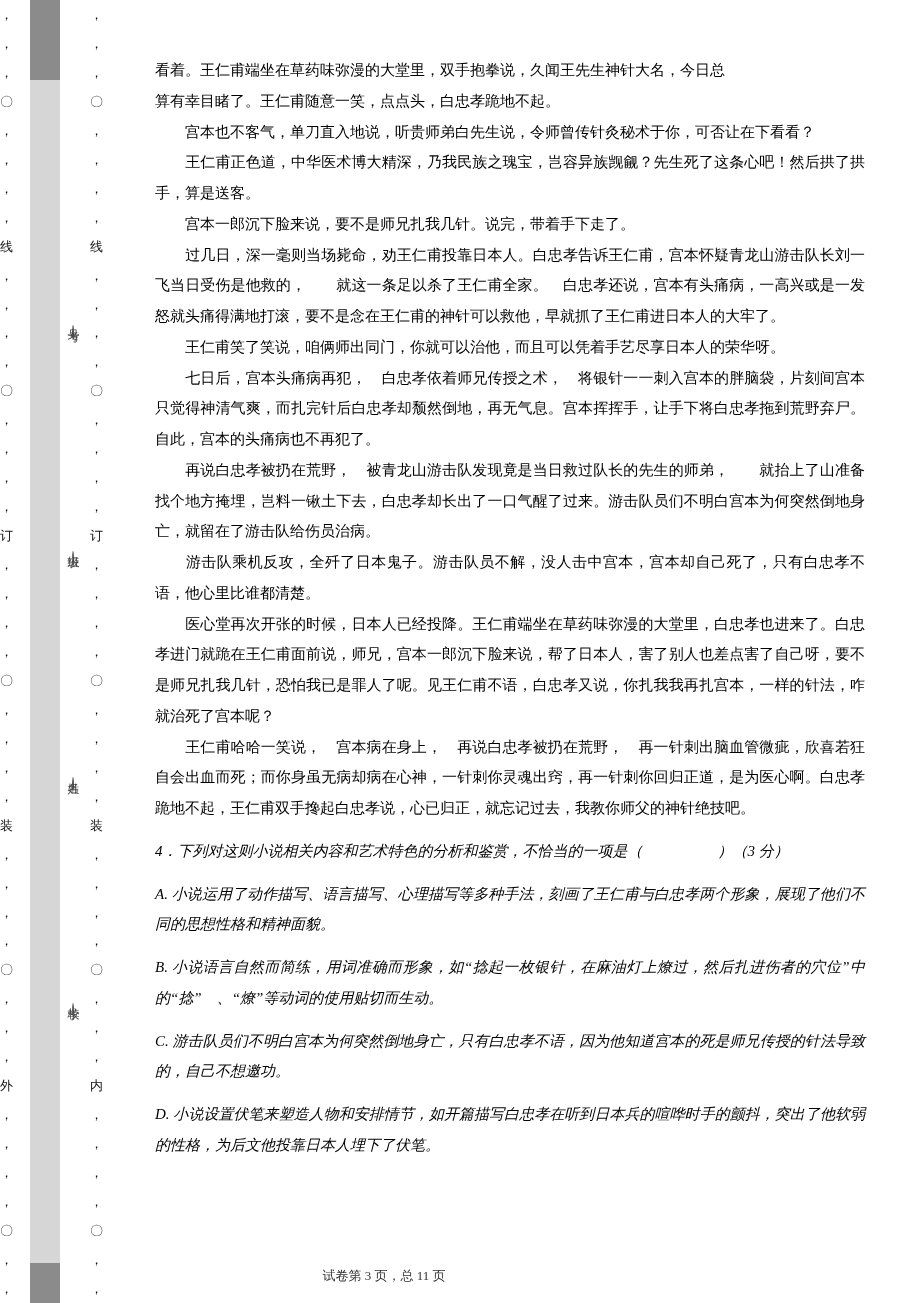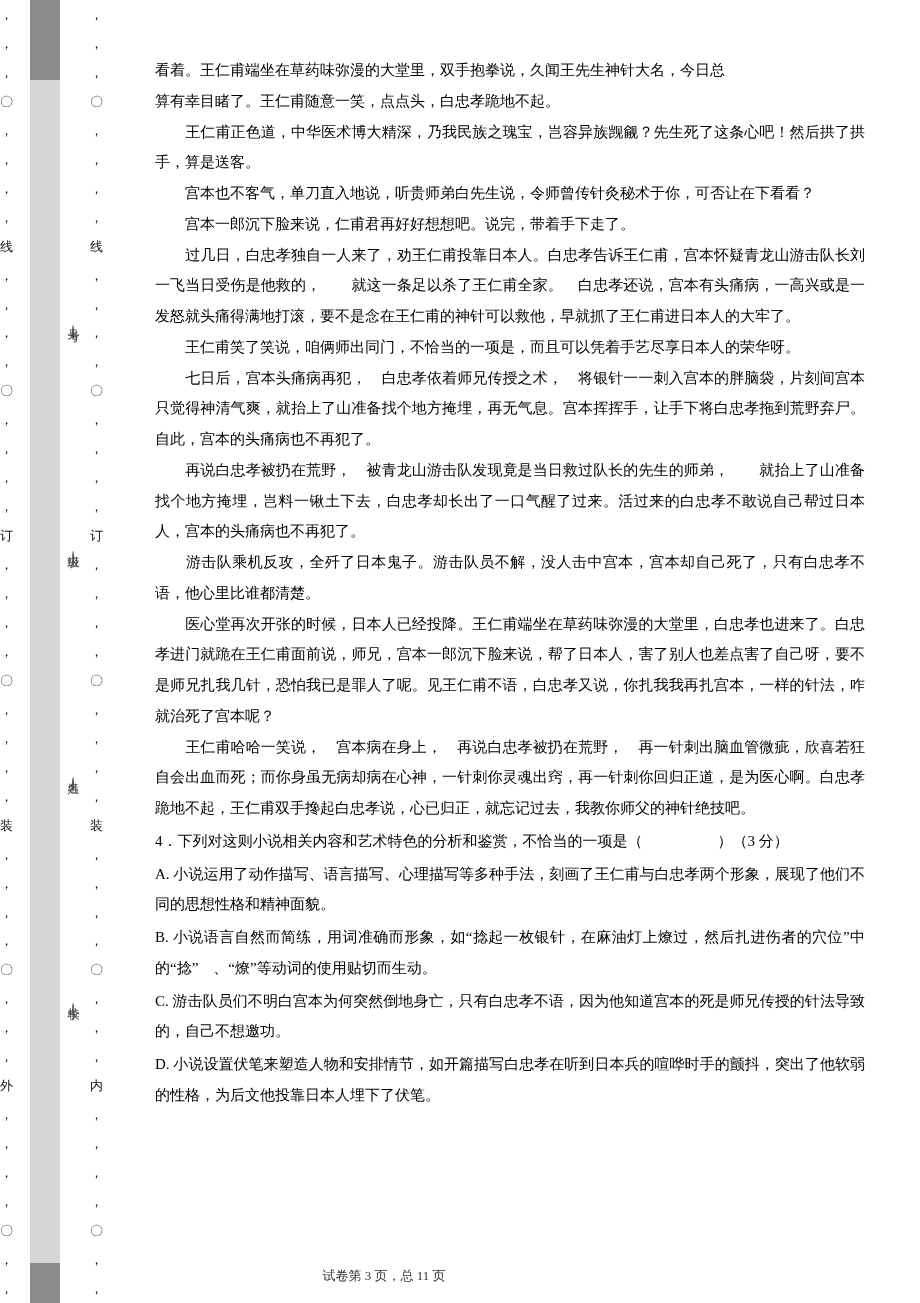--- a/index.html
+++ b/index.html
@@ -55,21 +55,22 @@
   }
   .content p {
     margin: 0;
     text-indent: 2em;
   }
   .content p.noindent {
     text-indent: 0;
   }
   .content p.qlabel {
     text-indent: 0;
-    margin-top: 2px;
+    margin-top: 12px;
+    font-style: italic;
   }
   .page-footer {
     position: absolute;
     bottom: 18px;
     left: 0;
     width: 768px;
     text-align: center;
     font-size: 13px;
     color: #333;
   }
@@ -213,27 +214,27 @@
     <div class="mid-group"><span class="underline-slot">＿＿＿＿＿</span><span>号考</span></div>
     <div class="mid-group"><span class="underline-slot">＿＿＿＿＿</span><span>级班</span></div>
     <div class="mid-group"><span class="underline-slot">＿＿＿＿＿</span><span>名姓</span></div>
     <div class="mid-group"><span class="underline-slot">＿＿＿＿＿</span><span>校学</span></div>
   </div>
 </div>
 
 <div class="content">
   <p class="noindent">看着。王仁甫端坐在草药味弥漫的大堂里，双手抱拳说，久闻王先生神针大名，今日总</p>
   <p class="noindent">算有幸目睹了。王仁甫随意一笑，点点头，白忠孝跪地不起。</p>
+  <p class="noindent">　　宫本也不客气，单刀直入地说，听贵师弟白先生说，令师曾传针灸秘术于你，可否让在下看看？</p>
   <p class="noindent">　　王仁甫正色道，中华医术博大精深，乃我民族之瑰宝，岂容异族觊觎？先生死了这条心吧！然后拱了拱手，算是送客。</p>
-  <p class="noindent">　　宫本也不客气，单刀直入地说，听贵师弟白先生说，令师曾传针灸秘术于你，可否让在下看看？</p>
-  <p class="noindent">　　宫本一郎沉下脸来说，仁甫君再好好想想吧。说完，带着手下走了。</p>
-  <p class="noindent">　　过几日，白忠孝独自一人来了，劝王仁甫投靠日本人。白忠孝告诉王仁甫，宫本怀疑青龙山游击队长刘一飞当日受伤是他救的，　　就这一条足以杀了王仁甫全家。　白忠孝还说，宫本有头痛病，一高兴或是一发怒就头痛得满地打滚，要不是念在王仁甫的神针可以救他，早就抓了王仁甫进日本人的大牢了。</p>
-  <p class="noindent">　　王仁甫笑了笑说，咱俩师出同门，不恰当的一项是，而且可以凭着手艺尽享日本人的荣华呀。</p>
-  <p class="noindent">　　七日后，宫本头痛病再犯，　白忠孝依着师兄传授之术，　将银针一一刺入宫本的胖脑袋，片刻间宫本只觉得神清气爽，就抬上了山准备找个地方掩埋，再无气息。宫本挥挥手，让手下将白忠孝拖到荒野弃尸。自此，宫本的头痛病也不再犯了。</p>
-  <p class="noindent">　　再说白忠孝被扔在荒野，　被青龙山游击队发现竟是当日救过队长的先生的师弟，　　就抬上了山准备找个地方掩埋，岂料一锹土下去，白忠孝却长出了一口气醒了过来。活过来的白忠孝不敢说自己帮过日本人，宫本的头痛病也不再犯了。</p>
+  <p class="noindent">　　宫本一郎沉下脸来说，要不是师兄扎我几针。说完，带着手下走了。</p>
+  <p class="noindent">　　过几日，深一毫则当场毙命，劝王仁甫投靠日本人。白忠孝告诉王仁甫，宫本怀疑青龙山游击队长刘一飞当日受伤是他救的，　　就这一条足以杀了王仁甫全家。　白忠孝还说，宫本有头痛病，一高兴或是一发怒就头痛得满地打滚，要不是念在王仁甫的神针可以救他，早就抓了王仁甫进日本人的大牢了。</p>
+  <p class="noindent">　　王仁甫笑了笑说，咱俩师出同门，你就可以治他，而且可以凭着手艺尽享日本人的荣华呀。</p>
+  <p class="noindent">　　七日后，宫本头痛病再犯，　白忠孝依着师兄传授之术，　将银针一一刺入宫本的胖脑袋，片刻间宫本只觉得神清气爽，而扎完针后白忠孝却颓然倒地，再无气息。宫本挥挥手，让手下将白忠孝拖到荒野弃尸。自此，宫本的头痛病也不再犯了。</p>
+  <p class="noindent">　　再说白忠孝被扔在荒野，　被青龙山游击队发现竟是当日救过队长的先生的师弟，　　就抬上了山准备找个地方掩埋，岂料一锹土下去，白忠孝却长出了一口气醒了过来。游击队员们不明白宫本为何突然倒地身亡，就留在了游击队给伤员治病。</p>
   <p class="noindent">　　游击队乘机反攻，全歼了日本鬼子。游击队员不解，没人击中宫本，宫本却自己死了，只有白忠孝不语，他心里比谁都清楚。</p>
   <p class="noindent">　　医心堂再次开张的时候，日本人已经投降。王仁甫端坐在草药味弥漫的大堂里，白忠孝也进来了。白忠孝进门就跪在王仁甫面前说，师兄，宫本一郎沉下脸来说，帮了日本人，害了别人也差点害了自己呀，要不是师兄扎我几针，恐怕我已是罪人了呢。见王仁甫不语，白忠孝又说，你扎我我再扎宫本，一样的针法，咋就治死了宫本呢？</p>
   <p class="noindent">　　王仁甫哈哈一笑说，　宫本病在身上，　再说白忠孝被扔在荒野，　再一针刺出脑血管微疵，欣喜若狂自会出血而死；而你身虽无病却病在心神，一针刺你灵魂出窍，再一针刺你回归正道，是为医心啊。白忠孝跪地不起，王仁甫双手搀起白忠孝说，心已归正，就忘记过去，我教你师父的神针绝技吧。</p>
 
   <p class="qlabel">4．下列对这则小说相关内容和艺术特色的分析和鉴赏，不恰当的一项是（　　　　　）（3 分）</p>
   <p class="qlabel">A.  小说运用了动作描写、语言描写、心理描写等多种手法，刻画了王仁甫与白忠孝两个形象，展现了他们不同的思想性格和精神面貌。</p>
   <p class="qlabel">B.  小说语言自然而简练，用词准确而形象，如“捻起一枚银针，在麻油灯上燎过，然后扎进伤者的穴位”中的“捻”　、“燎”等动词的使用贴切而生动。</p>
   <p class="qlabel">C.  游击队员们不明白宫本为何突然倒地身亡，只有白忠孝不语，因为他知道宫本的死是师兄传授的针法导致的，自己不想邀功。</p>
   <p class="qlabel">D.  小说设置伏笔来塑造人物和安排情节，如开篇描写白忠孝在听到日本兵的喧哗时手的颤抖，突出了他软弱的性格，为后文他投靠日本人埋下了伏笔。</p>
 

